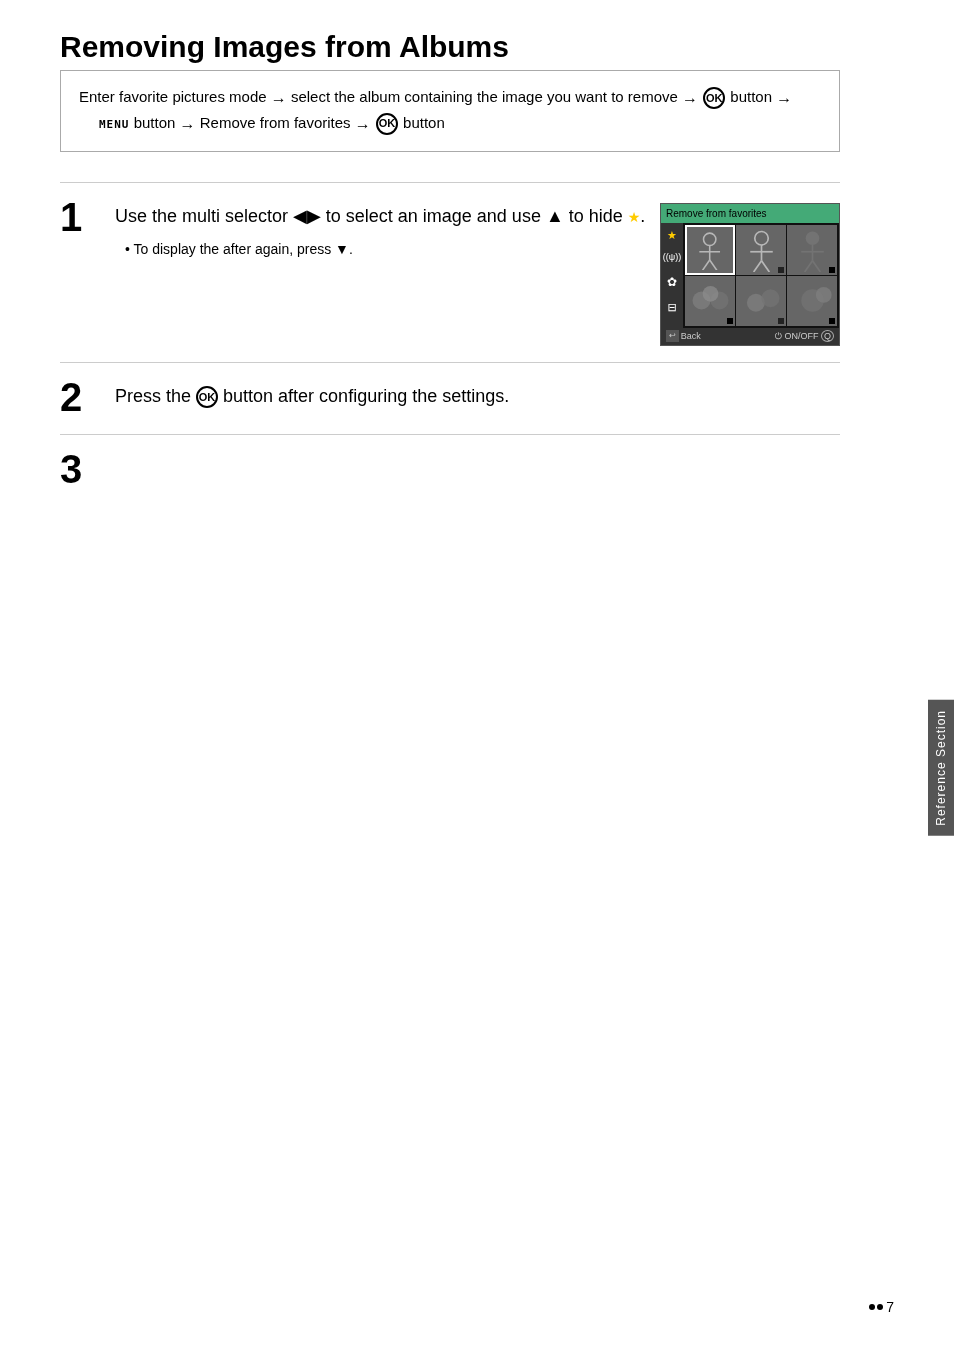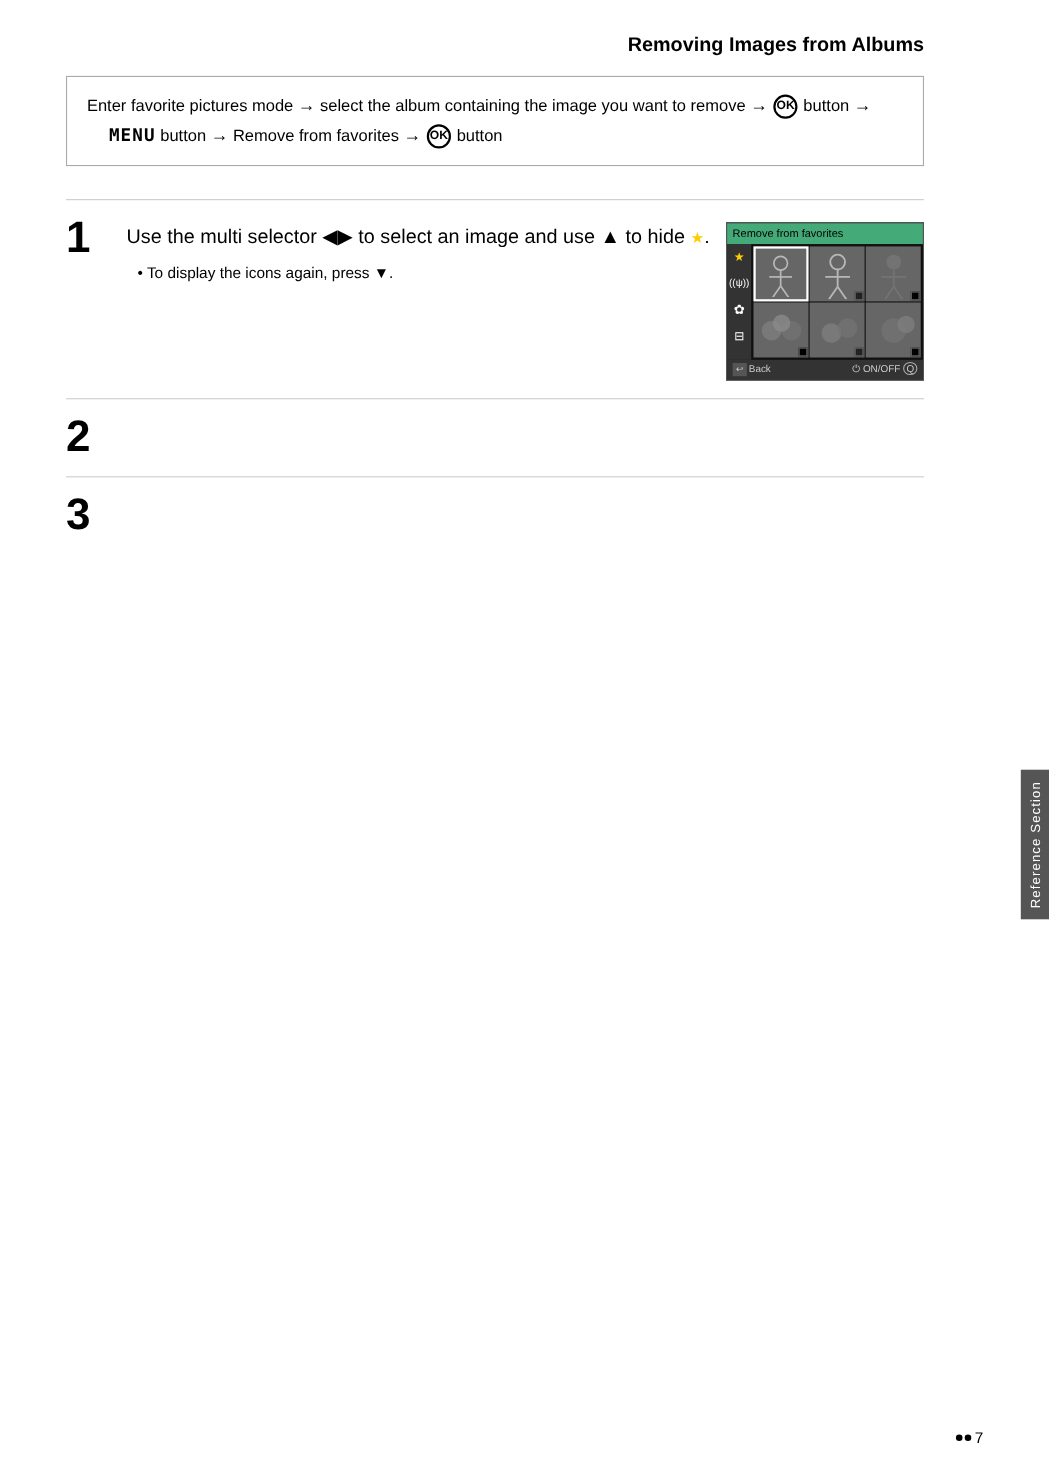--- a/index.html
+++ b/index.html
@@ -13,24 +13,23 @@
       color: #000;
       position: relative;
     }
 
     .page-content {
       padding: 30px 60px 60px 60px;
       max-width: 900px;
     }
 
     h1.page-title {
-      font-size: 18px;
+      font-size: 30px;
       font-weight: bold;
-      margin-bottom: 18px;
-      text-align: right;
+      margin-bottom: 6px;
     }
 
     .intro-box {
       border: 1px solid #aaa;
       padding: 14px 18px;
       margin-bottom: 30px;
       font-size: 15px;
       line-height: 1.6;
     }
 
@@ -44,21 +43,21 @@
       height: 22px;
       font-size: 11px;
       font-weight: bold;
       vertical-align: middle;
       margin: 0 1px;
       line-height: 1;
     }
 
     .menu-label {
       font-weight: bold;
-      font-size: 16px;
+      font-size: 11px;
       letter-spacing: 1px;
       font-family: monospace;
       padding-left: 20px;
     }
 
     .steps-container {
       width: 100%;
     }
 
     .step {
@@ -307,21 +306,21 @@
 
     <div class="step">
       <div class="step-number">1</div>
       <div class="step-content">
         <div class="step1-inner">
           <div class="step1-text">
             <div class="step-main">
               Use the multi selector ◀▶ to select an image and use ▲ to hide <span class="star-icon">★</span>.
             </div>
             <ul>
-              <li>To display the icons again, press ▼.</li>
+              <li>To display the after again, press ▼.</li>
             </ul>
           </div>
 
           <div class="camera-screen">
             <div class="cam-header">
               <span>Remove from favorites</span>
             </div>
             <div class="cam-body">
               <div class="cam-sidebar">
                 <span class="cam-icon active">★</span>
@@ -398,20 +397,25 @@
                 <span style="font-size:9px; border:1px solid #aaa; border-radius:50%; padding:0 2px;">Q</span>
               </div>
             </div>
           </div>
         </div>
       </div>
     </div>
 
     <div class="step">
       <div class="step-number">2</div>
+      <div class="step-content">
+        <div class="step-main">
+          Press the <span class="ok-btn">OK</span> button after configuring the settings.
+        </div>
+      </div>
     </div>
 
     <div class="step">
       <div class="step-number">3</div>
     </div>
 
   </div>
 </div>
 
 <div class="reference-sidebar">Reference Section</div>

